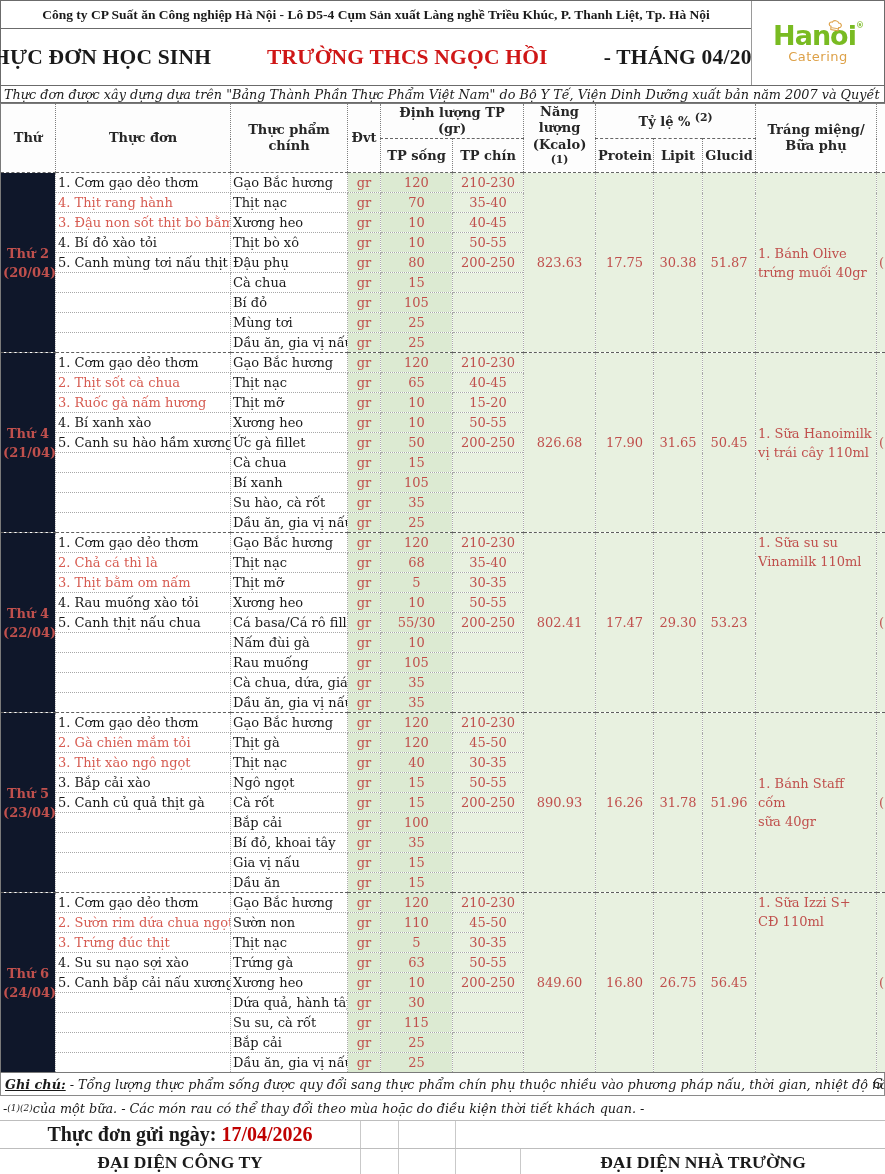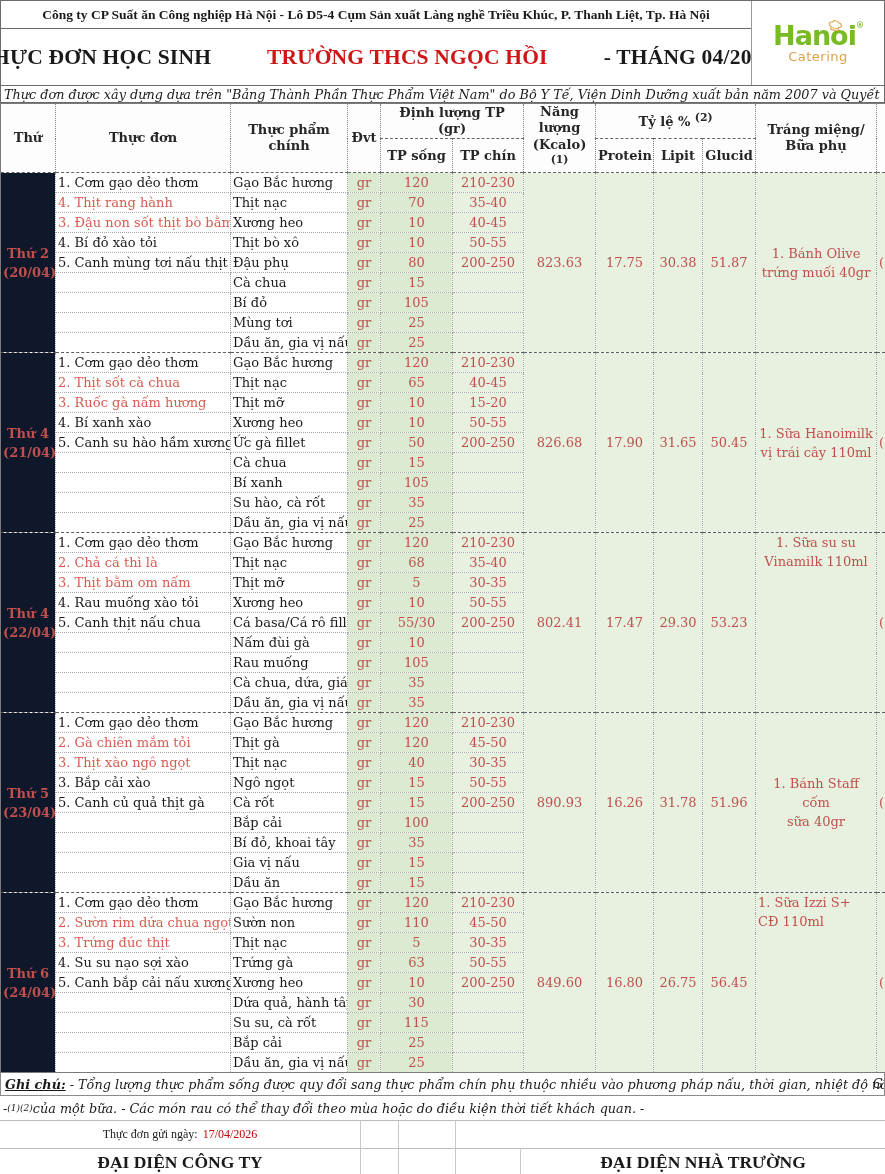--- a/index.html
+++ b/index.html
@@ -34,36 +34,36 @@
   tr.block-start td{border-top:1px dashed #5e5e5e;}
   .g{background:#e8f1e0;}
   .g2{background:#dcead2;}
   .center{text-align:center;}
   .red{color:#c0504d;}
   .thu-cell{color:#c0504d;font-weight:bold;text-align:center;font-size:13.5px;line-height:1.5;background:#0f172a;}
   .menu-cell{padding-left:5px;white-space:nowrap;}
   .menu-red{color:#d65c52;}
   .ing-cell{padding-left:5px;white-space:nowrap;}
   .num-cell{text-align:center;color:#c0504d;}
-  .dessert-cell{color:#c0504d;text-align:center;line-height:1.55;font-size:13px;}
+  .dessert-cell{color:#c0504d;line-height:1.55;font-size:13px;}
   .dessert-top{vertical-align:top;padding-top:20px;}
   .dessert-top-left{vertical-align:top;padding-top:20px;text-align:left;padding-left:7px;}
   .sliver{color:#c0504d;padding:0;text-align:left;}
   
   .gichu{height:23px;border-bottom:1px solid #8a8a8a;border-left:1px solid #8a8a8a;border-right:1px solid #8a8a8a;
          display:flex;align-items:center;font-style:italic;font-size:12.8px;padding-left:4px;
          white-space:nowrap;overflow:hidden;position:relative;box-sizing:border-box;}
   .gichu-label{text-decoration:underline;margin-right:4px;font-weight:bold;}
   .gichu-edge{position:absolute;right:1px;top:3px;font-style:italic;}
   .footnote{height:25px;display:flex;align-items:center;font-style:italic;font-size:12.8px;padding-left:3px;
             border-bottom:1px solid #bdbdbd;white-space:nowrap;overflow:hidden;box-sizing:border-box;}
   .footnote sup{font-size:9px;}
   .sent-row{height:28px;display:flex;border-bottom:1px solid #bdbdbd;box-sizing:border-box;
             font-family:"Liberation Serif",serif;}
-  .sent-left{width:360px;display:flex;align-items:center;justify-content:center;font-weight:normal;font-size:12px;text-align:center;}
+  .sent-left{width:360px;display:flex;align-items:center;justify-content:center;font-weight:bold;font-size:20px;text-align:center;}
   .sent-date{color:#c00000;margin-left:5px;}
   .mini{border-left:1px solid #c9c9c9;box-sizing:border-box;}
   .m1{width:38px;}.m2{width:57px;}.m3{width:65px;}
   .sent-right{flex:1;display:flex;align-items:center;justify-content:center;font-size:14.5px;border-left:1px solid #c9c9c9;}
   .sign-row{height:27px;display:flex;font-family:"Liberation Serif",serif;font-weight:bold;font-size:17.5px;
             box-sizing:border-box;border-bottom:1px solid #8a8a8a;}
   .sign-left{width:360px;display:flex;align-items:center;justify-content:center;}
   .sign-right{flex:1;display:flex;align-items:center;justify-content:center;border-left:1px solid #c9c9c9;}
 </style>
 </head>

